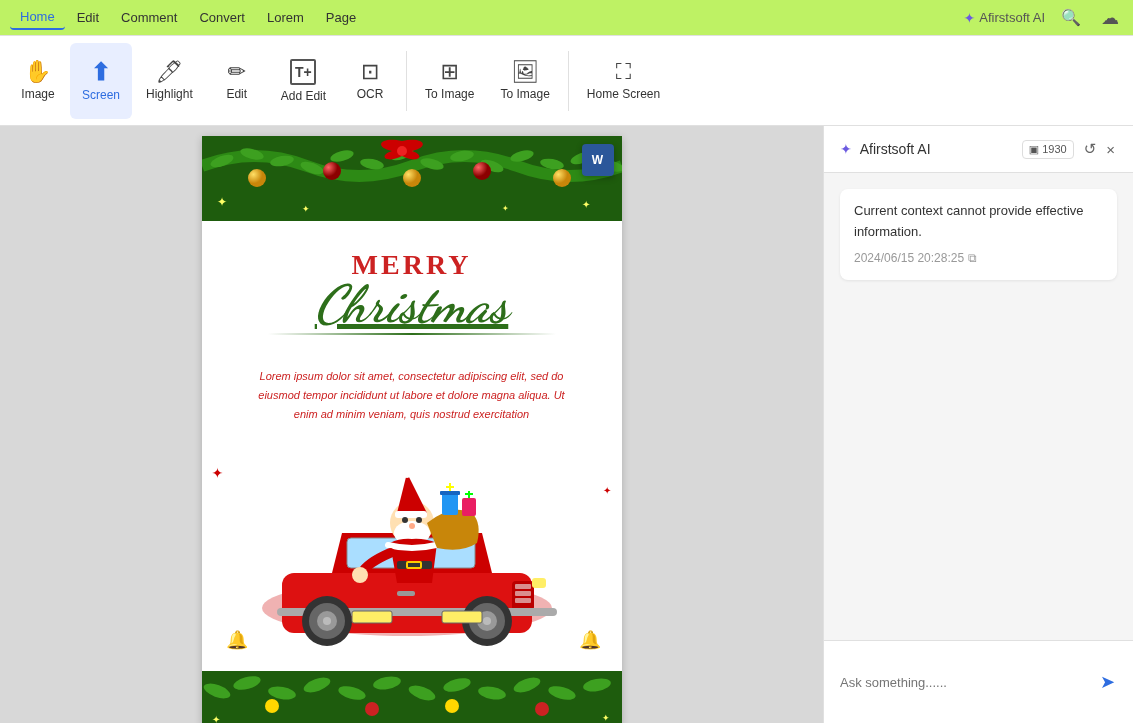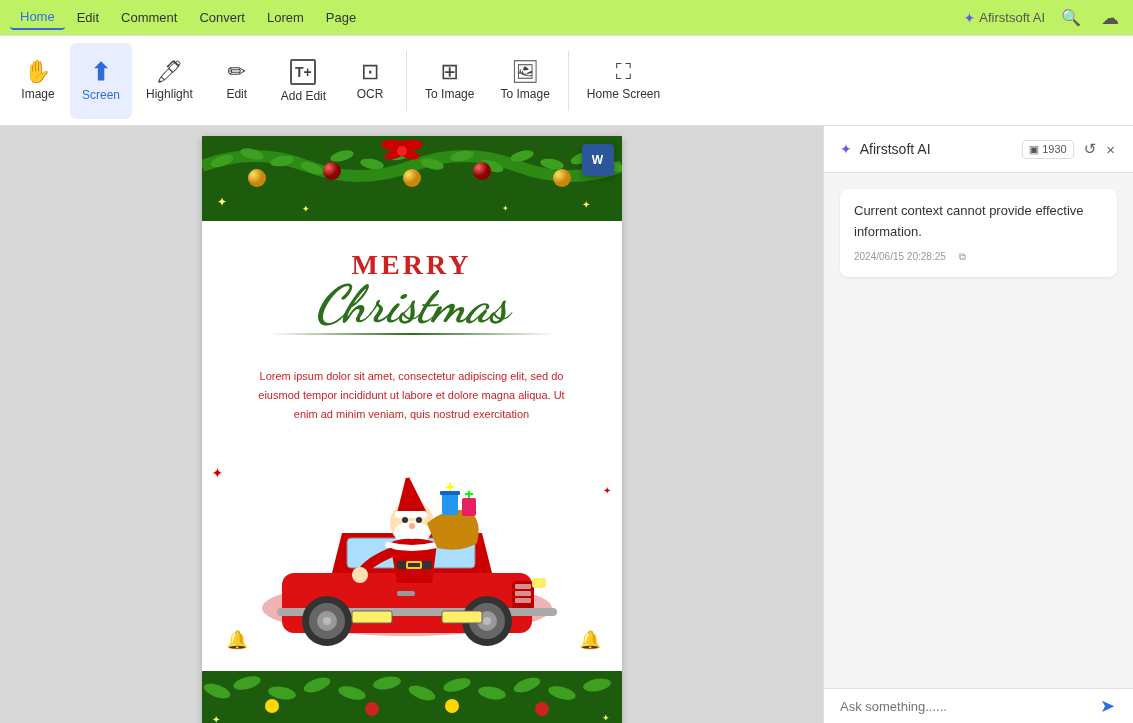--- a/index.html
+++ b/index.html
@@ -182,35 +182,37 @@
     }
 
     .christmas-text {
       font-size: 52px;
       color: #2d6e1a;
       font-family: 'Dancing Script', 'Brush Script MT', cursive;
       font-style: italic;
       font-weight: bold;
       line-height: 1.1;
       margin-top: -5px;
+      text-decoration: underline;
     }
 
     .script-line {
       width: 80%;
       height: 2px;
       background: linear-gradient(90deg, transparent, #2d6e1a, transparent);
       margin: 0 auto;
     }
 
     .lorem-text {
       font-size: 11px;
       color: #cc2222;
       text-align: center;
       line-height: 1.7;
       margin: 12px 20px;
+      font-style: italic;
     }
 
     
     .word-icon-overlay {
       position: absolute;
       top: 8px;
       right: 8px;
       width: 32px;
       height: 32px;
       background: #2b579a;
@@ -292,29 +294,29 @@
       border-radius: 8px;
       padding: 12px 14px;
       font-size: 13px;
       color: #333;
       line-height: 1.6;
       box-shadow: 0 1px 3px rgba(0,0,0,0.08);
       margin-bottom: 0;
     }
 
     .ai-message-time {
-      font-size: 10px;
+      font-size: 12px;
       color: #999;
       margin-top: 6px;
       display: flex;
-      gap: 13px;
+      gap: 4px;
     }
 
     .ai-input-area {
-      padding: 4px 16px;
+      padding: 28px 16px;
       background: #fff;
       border-top: 1px solid #e0e0e0;
       display: flex;
       align-items: center;
       gap: 8px;
     }
 
     .ai-input {
       flex: 1;
       border: none;

